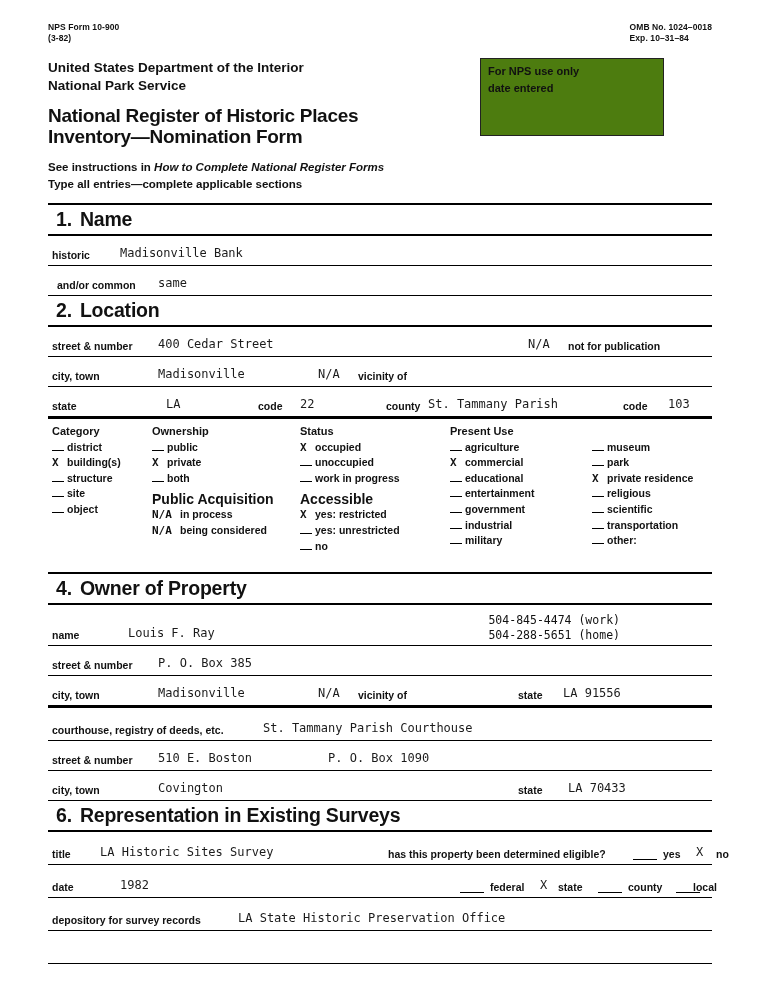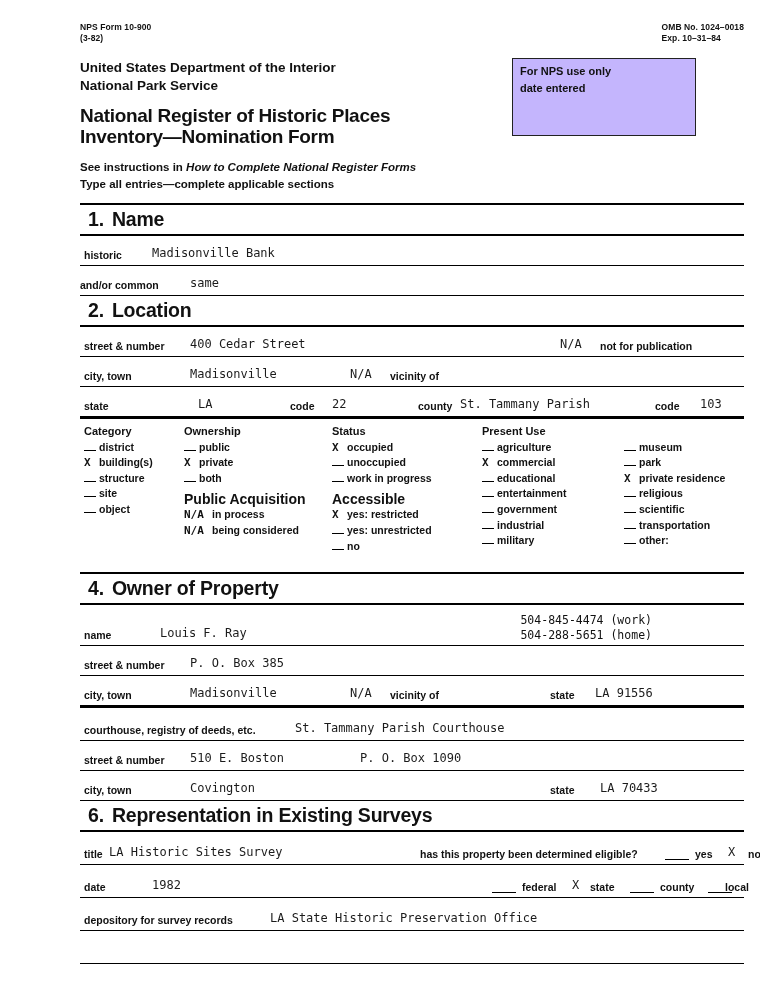--- a/index.html
+++ b/index.html
@@ -14,21 +14,20 @@
     color: #111;
     position: relative;
     overflow: hidden;
   }
   .page {
     position: relative;
     width: 604px;
     height: 1000px;
     padding: 12px;
     box-sizing: border-box;
-    margin-left: 32px;
   }
   .inner {
     position: absolute;
     left: 48px;
     top: 22px;
     width: 664px;
   }
   
   .topmeta {
     display: flex;
@@ -62,21 +61,21 @@
   .instructions i { font-style: italic; }
 
   
   .npsbox {
     position: absolute;
     left: 480px;
     top: 58px;
     width: 184px;
     height: 78px;
     border: 1.5px solid #222;
-    background: #c4b5fd;
+    background: #4d7c0f;
     font-size: 11px;
     font-weight: bold;
     box-sizing: border-box;
     padding: 4px 7px;
     line-height: 1.5;
   }
   .npsbox .stamp {
     font-family: "DejaVu Sans", sans-serif;
     font-weight: bold;
     font-size: 15px;
@@ -217,21 +216,21 @@
     <div class="sec-head">
       <span class="num">1.</span><span>Name</span>
     </div>
     <div class="rule-thick"></div>
 
     <div class="frow">
       <span class="lbl" style="left:4px;">historic</span>
       <span class="val" style="left:72px;">Madisonville Bank</span>
     </div>
     <div class="frow">
-      <span class="lbl" style="left:0;">and/or common</span>
+      <span class="lbl" style="left:9px;">and/or common</span>
       <span class="val" style="left:110px;">same</span>
     </div>
 
     <div class="sec-head">
       <span class="num">2.</span><span>Location</span>
     </div>
     <div class="rule-thick"></div>
 
     <div class="frow">
       <span class="lbl" style="left:4px;">street &amp; number</span>
@@ -362,21 +361,21 @@
       <span class="val" style="left:520px;">LA 70433</span>
     </div>
 
     <div class="sec-head">
       <span class="num">6.</span><span>Representation in Existing Surveys</span>
     </div>
     <div class="rule-thick"></div>
 
     <div class="frow tall">
       <span class="lbl" style="left:4px;">title</span>
-      <span class="val" style="left:29px;">LA Historic Sites Survey</span>
+      <span class="val" style="left:52px;">LA Historic Sites Survey</span>
       <span class="lbl" style="left:340px;">has this property been determined eligible?</span>
       <span class="lbl" style="left:585px;"><span class="undl">&nbsp;</span></span>
       <span class="lbl" style="left:615px;">yes</span>
       <span class="val" style="left:648px;">X</span>
       <span class="lbl" style="left:668px;">no</span>
     </div>
 
     <div class="frow tall">
       <span class="lbl" style="left:4px;">date</span>
       <span class="val" style="left:72px;">1982</span>

